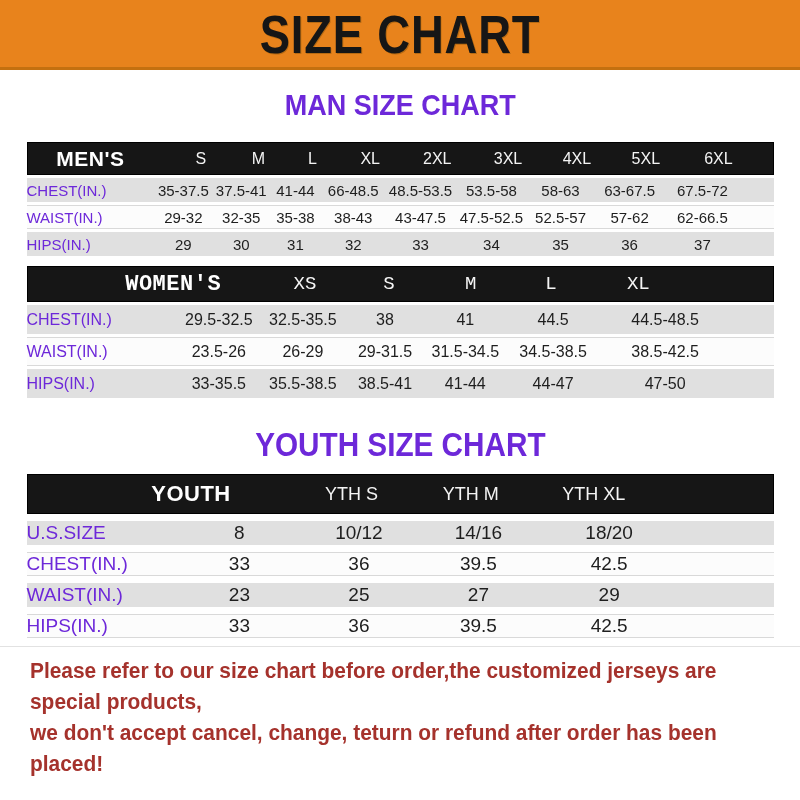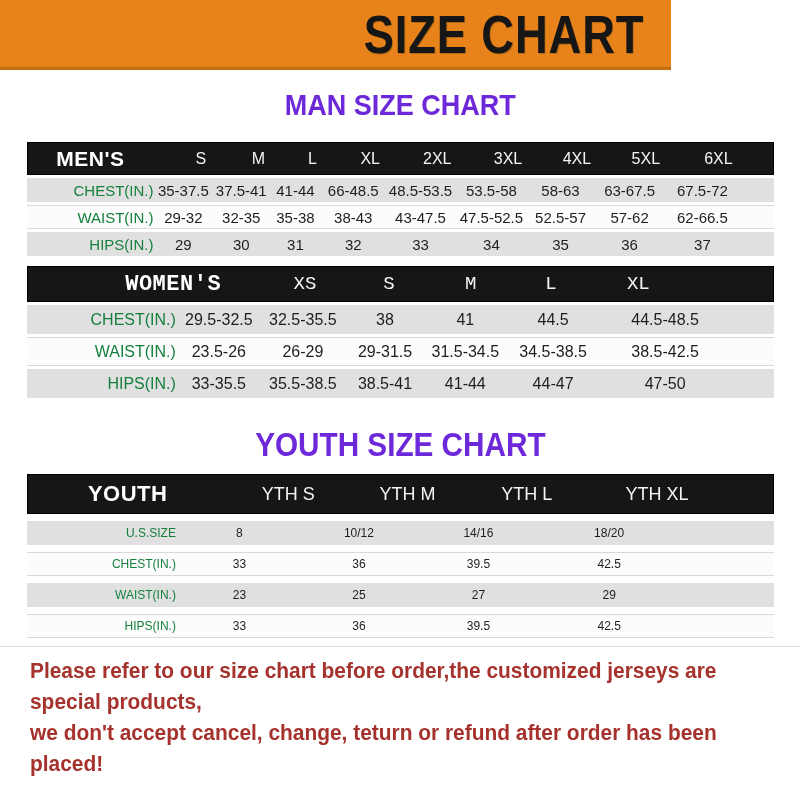--- a/index.html
+++ b/index.html
@@ -1,22 +1,22 @@
 <!DOCTYPE html>
 <html><head>
 <meta charset="utf-8">
 <style>
   * { margin:0; padding:0; box-sizing:border-box; }
   html,body { width:800px; height:800px; background:#ffffff; overflow:hidden;
               font-family:"Liberation Sans", sans-serif; }
 
   
-  .banner { width:671px; height:70px; background:#E8831C;
+  .banner { width:800px; height:70px; background:#E8831C;
             border-bottom:3px solid #C4700F;
-            display:flex; align-items:center; justify-content:flex-end; }
+            display:flex; align-items:center; justify-content:center; }
   .banner-title { font-size:54px; font-weight:bold; color:#161616;
                   letter-spacing:1px; display:inline-block;
                   transform:scaleX(0.84); transform-origin:center;
                   text-shadow:1px 1px 0 #b86b12; }
 
   
   .size-section { width:800px; }
   .section-title { text-align:center; color:#6d28d9; font-weight:bold; }
   .section-title span { display:inline-block; transform:scaleX(0.9); }
   .men   .section-title { margin-top:16px; font-size:30px; height:38px; line-height:38px; }
@@ -37,25 +37,25 @@
   .hlabel { color:#fff; font-weight:bold; padding-left:12px; font-size:21px;
             letter-spacing:0.5px; }
   .women .hlabel, .youth .hlabel { font-size:22px; }
   .hsize { color:#f4f4f4; text-align:center; font-size:16px; }
   .women .hsize { font-size:19px; }
   .youth .hsize { font-size:18px; }
 
   .drow { display:flex; align-items:center; }
   .men   .drow { height:24px; margin-top:3px; font-size:15px; }
   .women .drow { height:29px; margin-top:3px; font-size:16px; }
-  .youth .drow { height:24px; margin-top:7px; font-size:12px; }
+  .youth .drow { height:24px; margin-top:7px; font-size:19px; }
   .r-gray  { background:#E0E0E0; }
   .r-white { background:#FCFCFC; border-top:1px solid #D9D9D9; border-bottom:1px solid #D9D9D9; }
 
-  .rlabel { text-align:right; color:#15803d; }
+  .rlabel { text-align:left; color:#6d28d9; }
   .cell   { text-align:center; color:#1e1e1e; }
 
   
   .men .c0{width:17%}  .men .c1{width:8%}   .men .c2{width:7.5%} .men .c3{width:7%}
   .men .c4{width:8.5%} .men .c5{width:9.5%} .men .c6{width:9.5%} .men .c7{width:9%}
   .men .c8{width:9.5%} .men .c9{width:10%}
 
   .women .c0{width:20%}   .women .c1{width:11.5%} .women .c2{width:11%}
   .women .c3{width:11%}   .women .c4{width:10.5%} .women .c5{width:13%}
   .women .c6{width:17%}
@@ -169,21 +169,20 @@
         </div>
       </div>
     </section>
     <section class="size-section youth">
       <h2 class="section-title"><span>YOUTH SIZE CHART</span></h2>
       <div class="sz-table">
         <div class="hrow">
           <div class="hlabel c0">YOUTH</div>
           <div class="hsize c1">YTH S</div>
           <div class="hsize c2">YTH M</div>
-          <div class="hsize c3">YTH L</div>
           <div class="hsize c4">YTH XL</div>
         </div>
         <div class="drow r-gray">
           <div class="rlabel c0">U.S.SIZE</div>
           <div class="cell c1">8</div>
           <div class="cell c2">10/12</div>
           <div class="cell c3">14/16</div>
           <div class="cell c4">18/20</div>
         </div>
         <div class="drow r-white">

